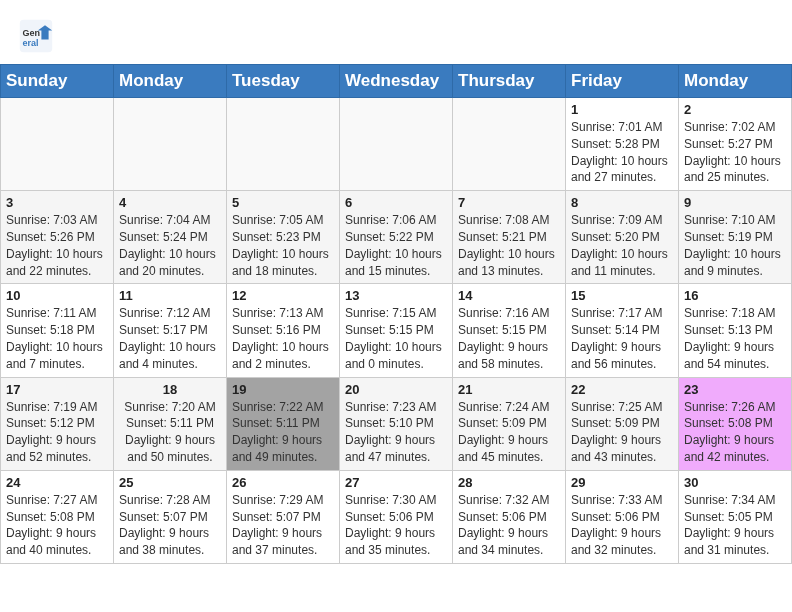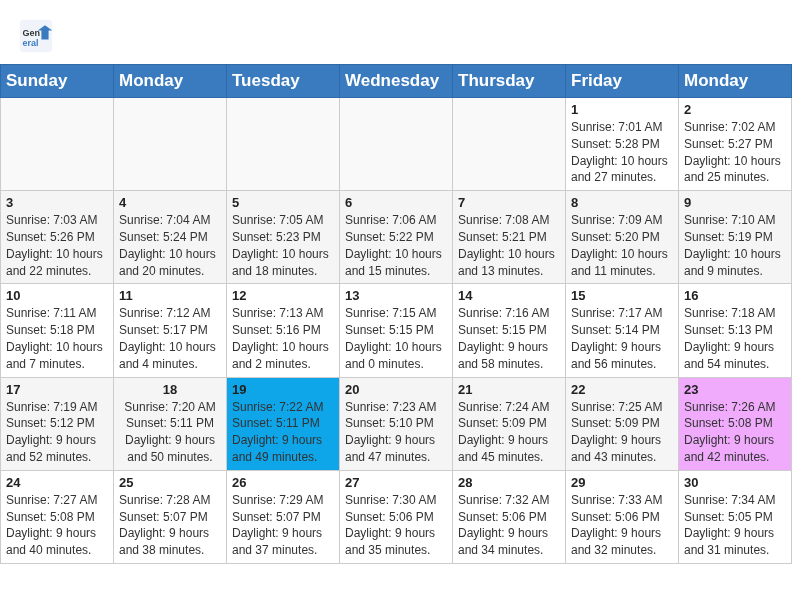--- a/index.html
+++ b/index.html
@@ -211,21 +211,21 @@
       </tr>
       <tr>
         <td style="background: rgb(245, 245, 245);">
           <span class="day-number">17</span>
           <div class="day-info">Sunrise: 7:19 AM<br>Sunset: 5:12 PM<br>Daylight: 9 hours and 52 minutes.</div>
         </td>
         <td style="background: rgb(245, 245, 245); text-align: center;">
           <span class="day-number">18</span>
           <div class="day-info">Sunrise: 7:20 AM<br>Sunset: 5:11 PM<br>Daylight: 9 hours and 50 minutes.</div>
         </td>
-        <td style="background: #0ea5e9;">
+        <td style="background: #a3a3a3;">
           <span class="day-number">19</span>
           <div class="day-info">Sunrise: 7:22 AM<br>Sunset: 5:11 PM<br>Daylight: 9 hours and 49 minutes.</div>
         </td>
         <td style="background: rgb(245, 245, 245);">
           <span class="day-number">20</span>
           <div class="day-info">Sunrise: 7:23 AM<br>Sunset: 5:10 PM<br>Daylight: 9 hours and 47 minutes.</div>
         </td>
         <td style="background: rgb(245, 245, 245);">
           <span class="day-number">21</span>
           <div class="day-info">Sunrise: 7:24 AM<br>Sunset: 5:09 PM<br>Daylight: 9 hours and 45 minutes.</div>

